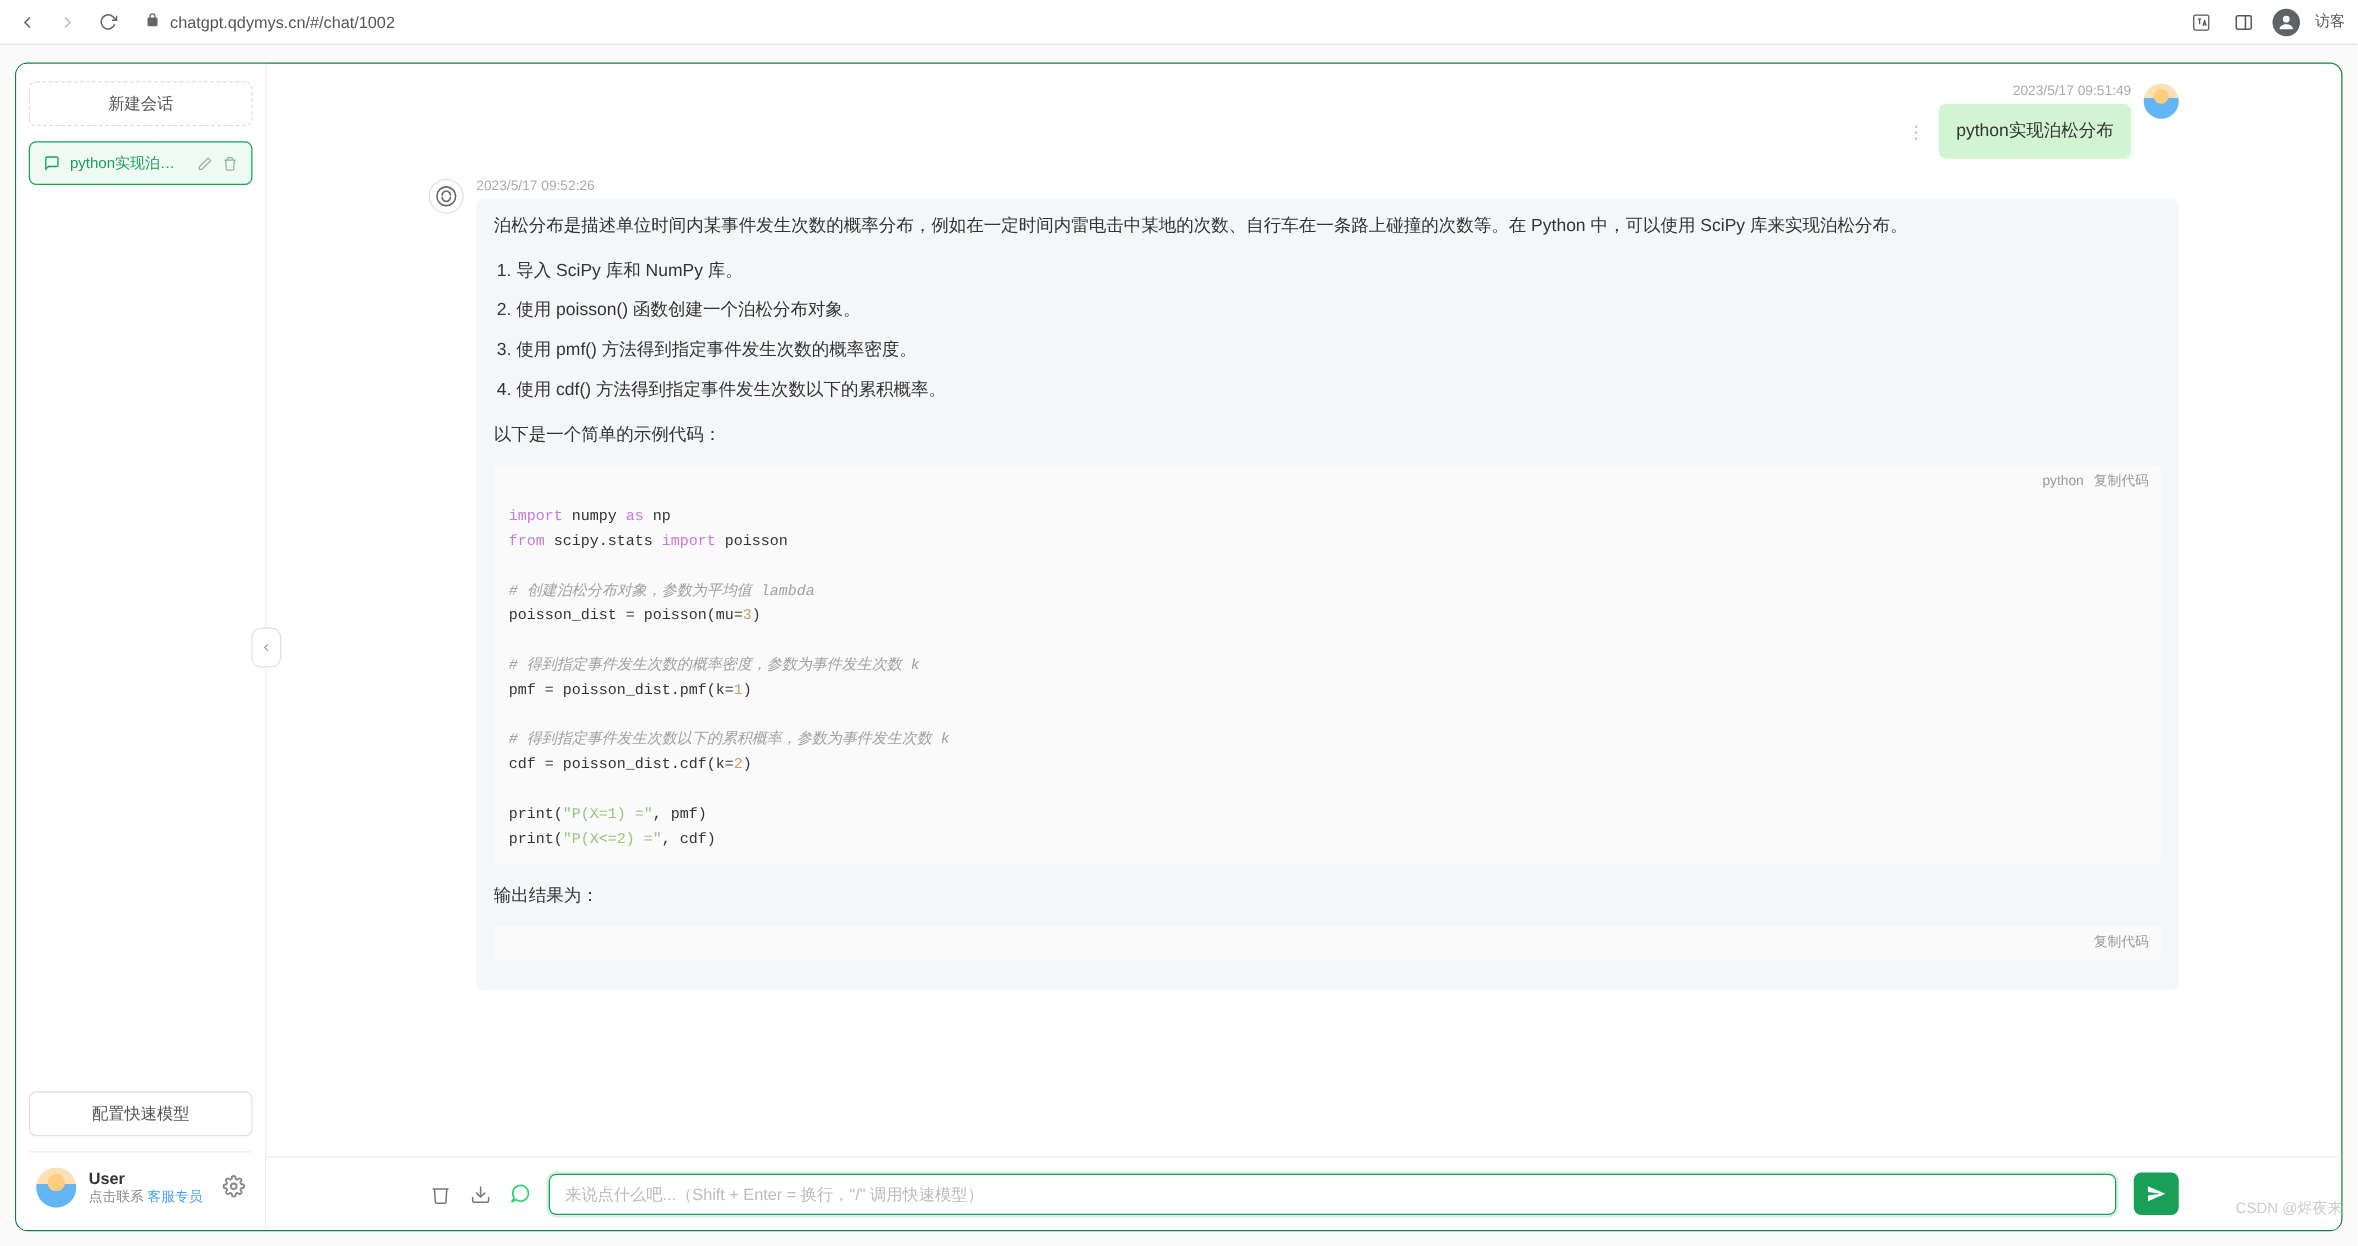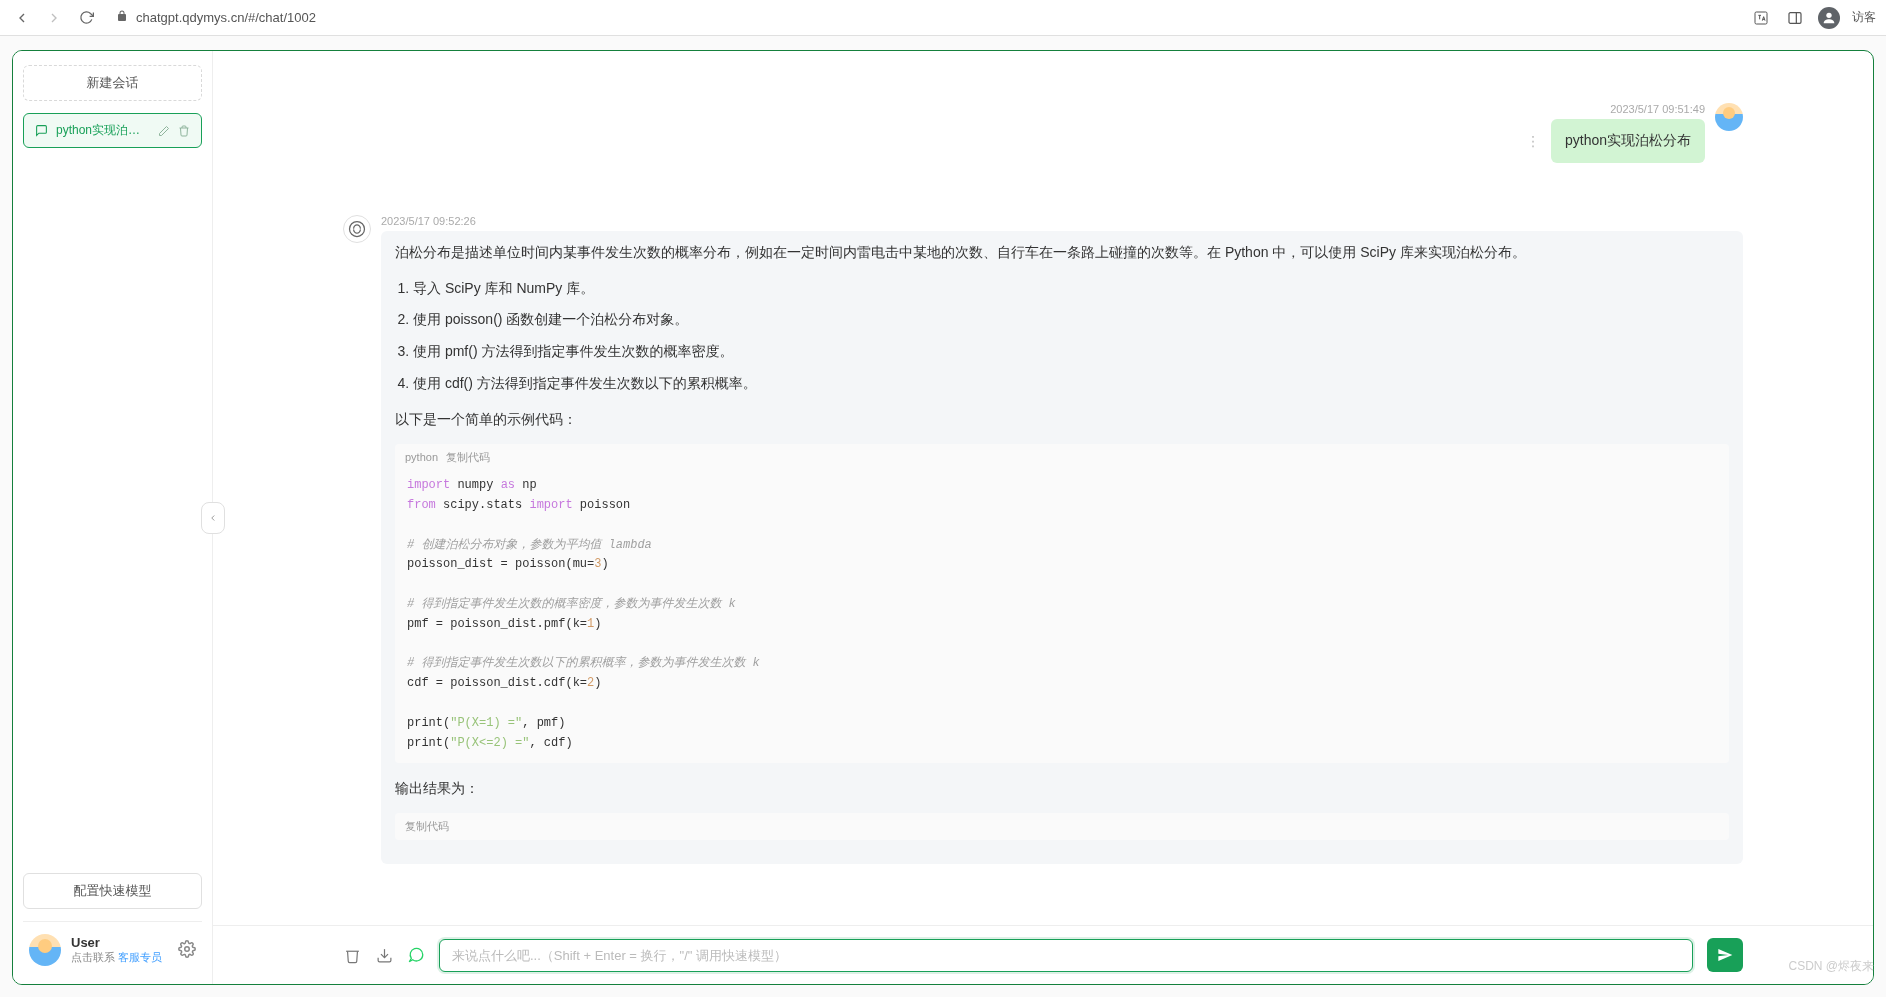--- a/index.html
+++ b/index.html
@@ -45,40 +45,40 @@
 
     
     .collapse { position: absolute; left: 200px; top: 50%; transform: translate(-50%, -50%); width: 24px; height: 32px; border: 1px solid #e0e0e0; border-radius: 8px; background: #fff; display: flex; align-items: center; justify-content: center; cursor: pointer; color: #888; z-index: 5; }
 
     
     .chat { flex: 1; display: flex; flex-direction: column; position: relative; }
     .messages { flex: 1; overflow-y: auto; padding: 16px 130px 20px 130px; }
     
     .msg-row { display: flex; margin-bottom: 16px; }
     .msg-row.user { justify-content: flex-end; }
-    .msg-block { display: flex; gap: 10px; max-width: 100%; margin-top: 36px; }
+    .msg-block { display: flex; gap: 10px; max-width: 100%; }
     .msg-row.user .msg-block { flex-direction: row-reverse; }
     .avatar { width: 28px; height: 28px; border-radius: 50%; flex-shrink: 0; display: flex; align-items: center; justify-content: center; overflow: hidden; }
     .avatar.bot { background: #fff; border: 1px solid #e0e0e0; }
     .avatar.bot svg { width: 20px; height: 20px; }
     .avatar.human { background: linear-gradient(#ffe0b2 40%, #64b5f6 40%); position: relative; }
     .avatar.human::before { content: ""; position: absolute; width: 12px; height: 12px; background: #ffcc80; border-radius: 50%; top: 4px; left: 8px; }
     .msg-content { display: flex; flex-direction: column; }
     .msg-row.user .msg-content { align-items: flex-end; }
     .timestamp { font-size: 11px; color: #aaa; margin-bottom: 4px; }
     .more-dots { color: #bbb; margin-right: 4px; letter-spacing: 1px; cursor: pointer; }
     .bubble { background: #f4f6f8; border-radius: 6px; padding: 10px 14px; line-height: 1.7; font-size: 14px; color: #333; }
     .bubble.user-bubble { background: #d2f4d3; display: inline-block; }
     .bubble p { margin-bottom: 12px; }
     .bubble p:last-child { margin-bottom: 0; }
     .bubble ol { margin: 0 0 12px 18px; }
     .bubble ol li { margin-bottom: 8px; }
     
     .code-block { background: #fafafa; border-radius: 4px; margin: 8px 0 14px; overflow: hidden; }
-    .code-header { display: flex; padding: 4px 10px; font-size: 11px; color: #999; gap: 8px; }
+    .code-header { display: flex; justify-content: flex-end; padding: 4px 10px; font-size: 11px; color: #999; gap: 8px; }
     .code-header span { cursor: pointer; }
     .code-body { padding: 6px 12px 10px; font-family: Consolas, "Courier New", monospace; font-size: 12px; line-height: 1.65; color: #333; white-space: pre; }
     .kw { color: #c678dd; }
     .cm { color: #a0a0a0; font-style: italic; }
     .num { color: #d19a66; }
     .str { color: #98c379; }
     .fn { color: #333; }
 
     
     .composer { border-top: 1px solid #eee; padding: 12px 130px; display: flex; align-items: center; gap: 14px; background: #fff; }

